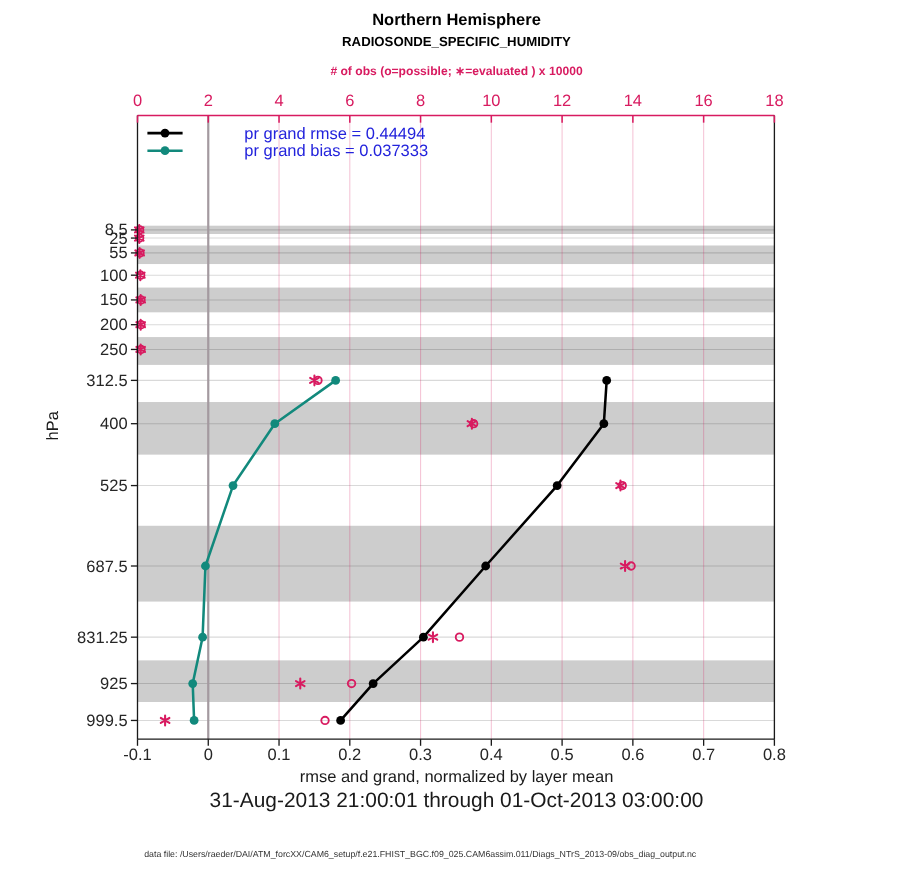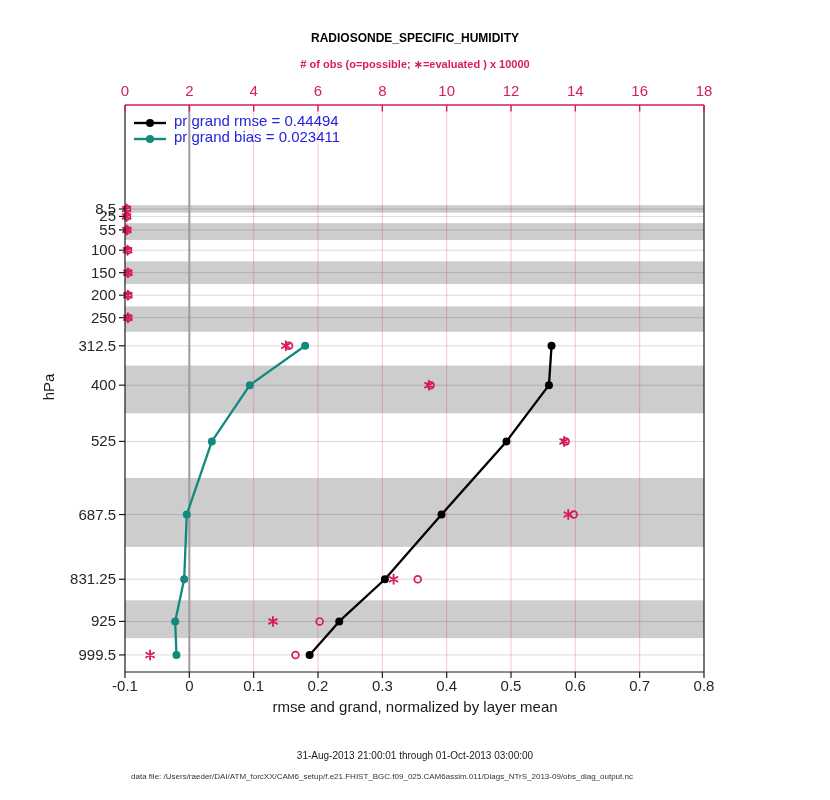--- a/index.html
+++ b/index.html
@@ -4,26 +4,26 @@
 <style>
   html,body{margin:0;padding:0;background:#ffffff;}
   #figure{position:relative;width:830px;height:800px;background:#ffffff;overflow:hidden;
           font-family:"Liberation Sans", sans-serif;}
   .abs{position:absolute;}
   .ctr{left:125px;width:580px;text-align:center;}
   .title1{top:10px;font-size:15px;font-weight:bold;color:#000;}
   .title2{top:31px;font-size:12px;font-weight:bold;color:#000;}
   .obslabel{top:58px;font-size:11px;font-weight:bold;color:#d81b60;}
   .xlabel{top:698px;font-size:15px;color:#1a1a1a;}
-  .daterange{top:750px;font-size:10px;color:#1a1a1a;}
+  .daterange{top:718px;font-size:19px;color:#1a1a1a;}
   .footer{top:772px;left:0;width:764px;text-align:center;font-size:8px;color:#333;}
   .ylabel{top:372px;left:30px;width:50px;height:30px;font-size:15px;color:#1a1a1a;
           transform:rotate(-90deg);transform-origin:center center;text-align:center;}
   #legend{top:113px;left:133px;}
-  .legrow{display:flex;align-items:flex-end;height:16px;}
+  .legrow{display:flex;align-items:center;height:16px;gap:48px;}
   .legtext{font-size:15px;color:#2323dc;margin-left:7px;white-space:nowrap;}
   svg text{font-family:"Liberation Sans", sans-serif;}
 </style>
 </head>
 <body>
 
 <div id="figure">
 
   <svg id="plot" class="abs" style="left:0;top:0" width="830" height="800">
       <g>
@@ -177,39 +177,40 @@
         <text x="116" y="519.55" text-anchor="end" font-size="15" fill="#262626">687.5</text>
         <line x1="119" y1="579.2375" x2="125" y2="579.2375" stroke="#1a1a1a" stroke-width="1.2"></line>
         <text x="116" y="584.2375" text-anchor="end" font-size="15" fill="#262626">831.25</text>
         <line x1="119" y1="621.425" x2="125" y2="621.425" stroke="#1a1a1a" stroke-width="1.2"></line>
         <text x="116" y="626.425" text-anchor="end" font-size="15" fill="#262626">925</text>
         <line x1="119" y1="654.95" x2="125" y2="654.95" stroke="#1a1a1a" stroke-width="1.2"></line>
         <text x="116" y="659.95" text-anchor="end" font-size="15" fill="#262626">999.5</text>
       </g>
     </svg>
 
+  <div class="abs ctr title1">Northern Hemisphere</div>
   <div class="abs ctr title2">RADIOSONDE_SPECIFIC_HUMIDITY</div>
   <div class="abs ctr obslabel"># of obs (o=possible; ∗=evaluated ) x 10000</div>
 
   <div class="abs ylabel">hPa</div>
 
   <div class="abs" id="legend">
     <div class="legrow">
       <svg width="34" height="12">
         <line id="leg-line-0" x1="1" y1="6" x2="33" y2="6" stroke-width="2.4" stroke="#000000"></line>
         <circle id="leg-dot-0" cx="17" cy="6" r="4" fill="#000000"></circle>
       </svg>
       <span class="legtext">pr grand rmse = 0.44494</span>
     </div>
     <div class="legrow">
       <svg width="34" height="12">
         <line id="leg-line-1" x1="1" y1="6" x2="33" y2="6" stroke-width="2.4" stroke="#12897c"></line>
         <circle id="leg-dot-1" cx="17" cy="6" r="4" fill="#12897c"></circle>
       </svg>
-      <span class="legtext">pr grand bias = 0.023411</span>
+      <span class="legtext">pr grand bias = 0.037333</span>
     </div>
   </div>
 
   <div class="abs ctr xlabel">rmse and grand, normalized by layer mean</div>
   <div class="abs ctr daterange">31-Aug-2013 21:00:01 through 01-Oct-2013 03:00:00</div>
   <div class="abs footer">data file: /Users/raeder/DAI/ATM_forcXX/CAM6_setup/f.e21.FHIST_BGC.f09_025.CAM6assim.011/Diags_NTrS_2013-09/obs_diag_output.nc</div>
 
 </div>
 
 </body></html>

